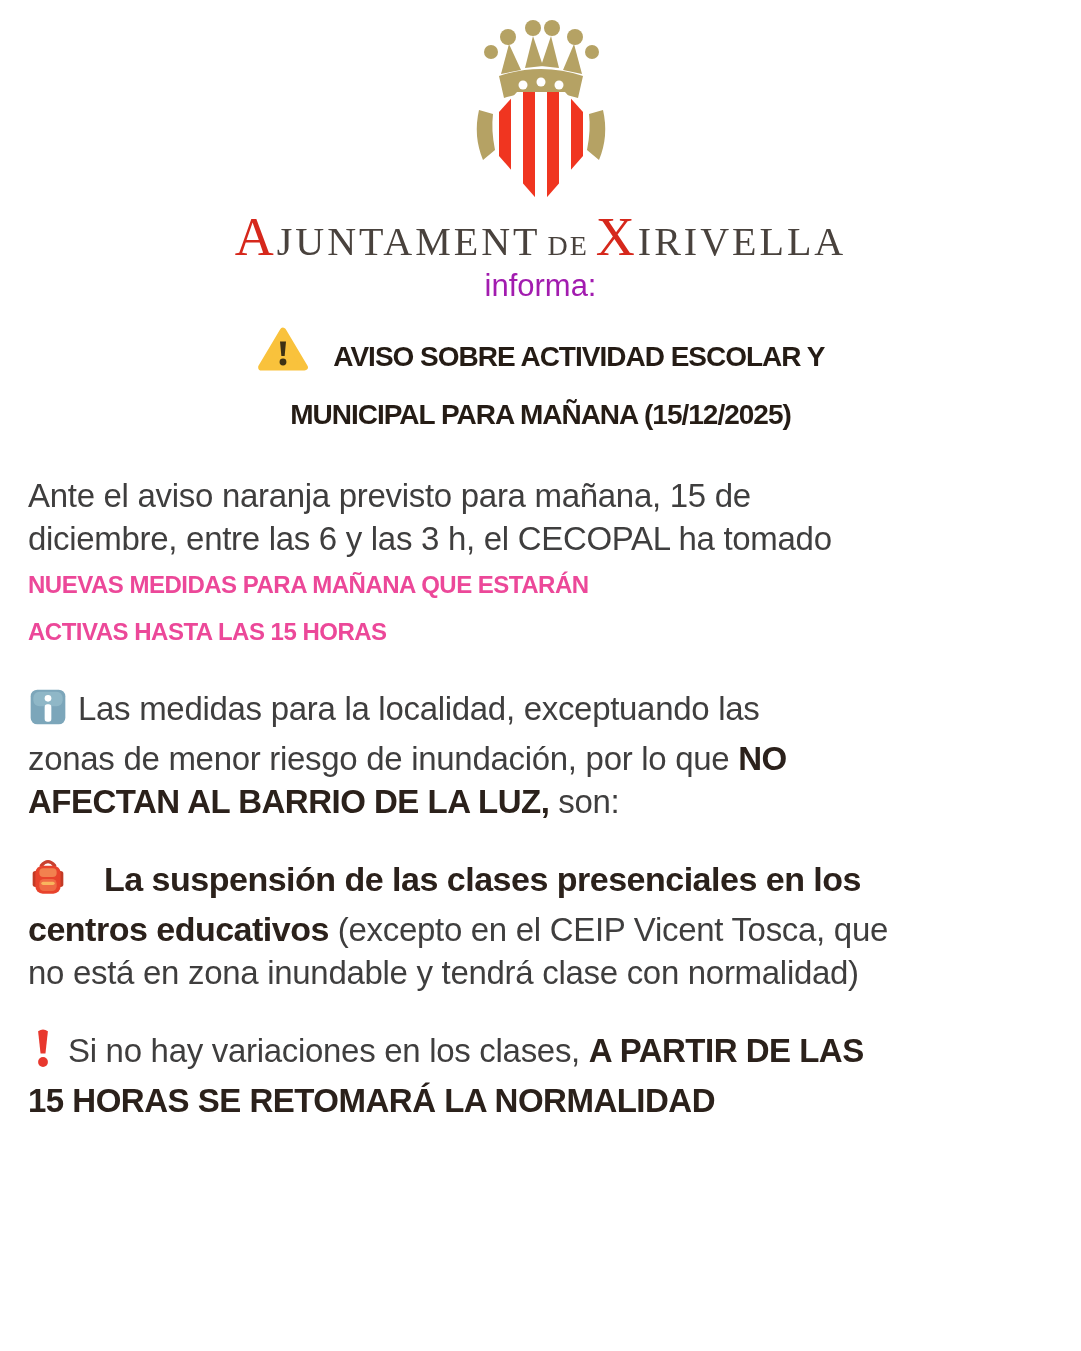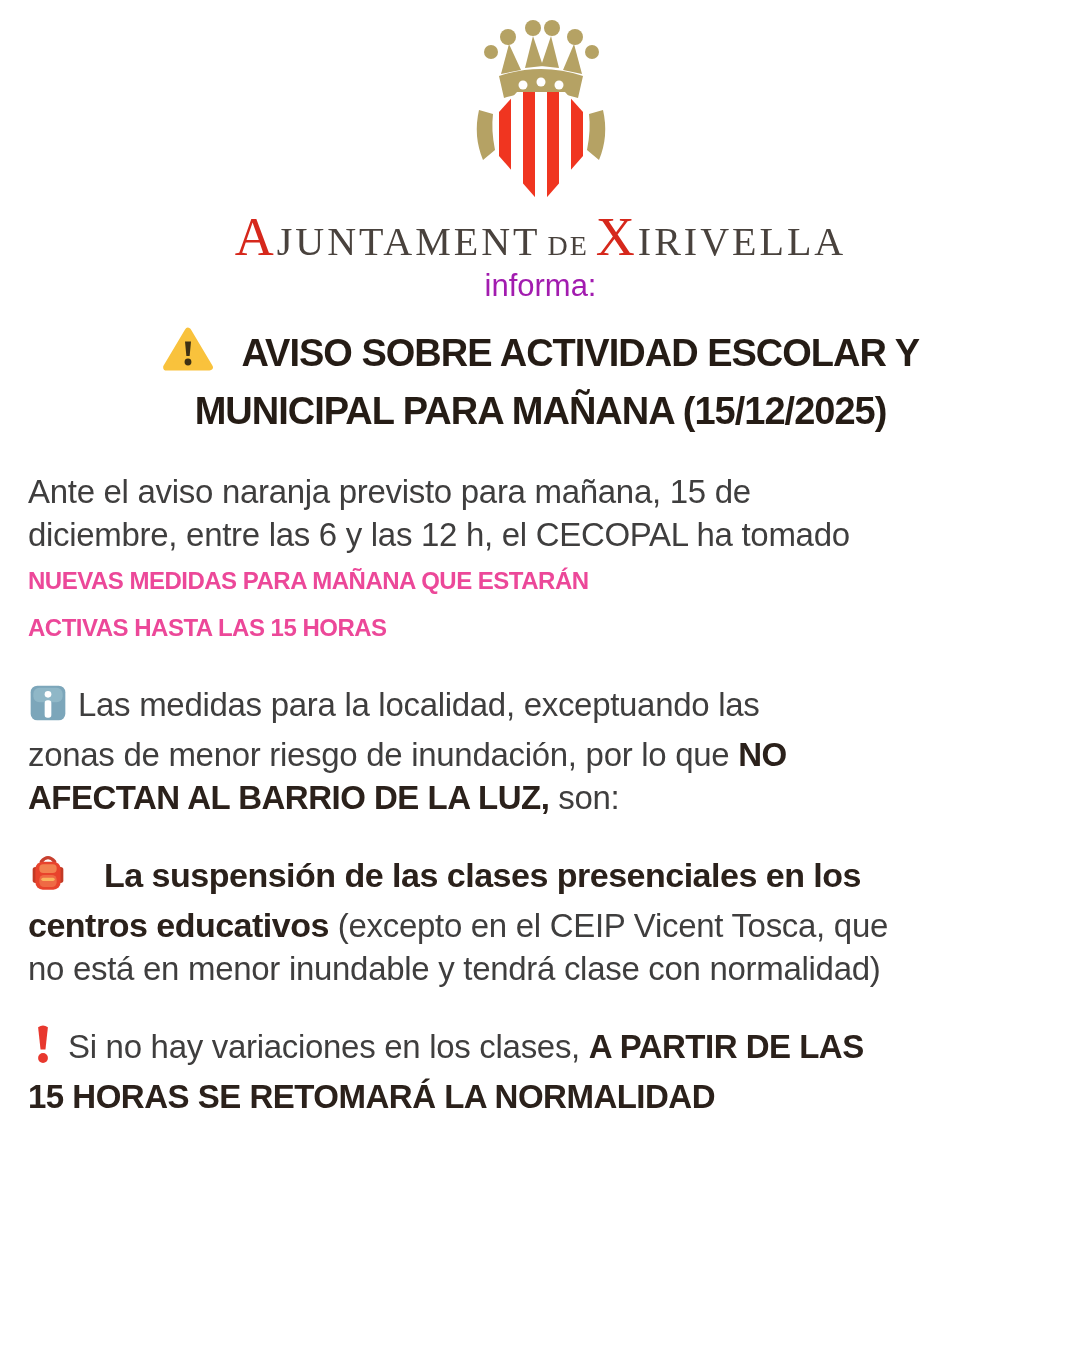--- a/index.html
+++ b/index.html
@@ -19,21 +19,21 @@
     letter-spacing:3px;line-height:1;
   }
   .logo-initial{font-size:54px;color:#d6281c;}
   .logo-caps{font-size:40px;}
   .logo-de{font-size:28px;letter-spacing:2px;}
   .informa{text-align:center;font-size:31px;color:#a21caf;margin-top:4px;}
 
   
   .headline{
     text-align:center;margin-top:22px;
-    font-weight:bold;font-size:38px;line-height:50px;
+    font-weight:bold;font-size:28px;line-height:50px;
     color:#251c15;letter-spacing:-1px;
   }
   .headline .icon{vertical-align:-8px;margin-right:18px;}
 
   
   .content{padding:0 28px 0 28px;}
   .para{font-size:33px;line-height:43px;color:#3f3e3e;letter-spacing:-0.3px;}
   .intro{margin-top:34px;}
   .red-strong{
     color:#ec4899;font-weight:bold;font-size:24px;line-height:44px;
@@ -106,21 +106,21 @@
         <path d="M26.5 18 h7 l-1.6 17 h-3.8 Z" fill="#3e3114"></path>
         <circle cx="30" cy="42" r="4" fill="#3e3114"></circle>
       </svg>
     </span><span class="preline">AVISO SOBRE ACTIVIDAD ESCOLAR Y
 MUNICIPAL PARA MAÑANA (15/12/2025)</span>
   </div>
 
   <div class="content">
 
     <p class="para intro"><span class="preline">Ante el aviso naranja previsto para mañana, 15 de
-diciembre, entre las 6 y las 12 h, el CECOPAL ha tomado
+diciembre, entre las 6 y las 3 h, el CECOPAL ha tomado
 </span><span class="red-strong preline">NUEVAS MEDIDAS PARA MAÑANA QUE ESTARÁN
 ACTIVAS HASTA LAS 15 HORAS</span></p>
 
     <p class="para measures-intro"><span class="ico"><svg width="40" height="40" viewBox="0 0 60 60">
             <rect x="4" y="4" width="52" height="52" rx="10" fill="#7ca6ba"></rect>
             <rect x="8" y="7" width="44" height="22" rx="9" fill="#96bccb" opacity="0.75"></rect>
             <circle cx="30" cy="17" r="5" fill="#ffffff"></circle>
             <rect x="25" y="26" width="10" height="26" rx="4" fill="#ffffff"></rect>
           </svg></span><span class="preline">Las medidas para la localidad, exceptuando las
 zonas de menor riesgo de inundación, por lo que </span><span class="b preline">NO
@@ -131,21 +131,21 @@
       <p class="para measure"><span class="ico"><svg width="40" height="42" viewBox="0 0 60 62">
               <path d="M20 14 Q30 2 40 14" stroke="#c8402f" stroke-width="5" fill="none" stroke-linecap="round"></path>
               <rect x="7" y="22" width="8" height="24" rx="4" fill="#c23a25"></rect>
               <rect x="45" y="22" width="8" height="24" rx="4" fill="#c23a25"></rect>
               <rect x="11" y="14" width="38" height="42" rx="11" fill="#e8432c"></rect>
               <rect x="17" y="18" width="26" height="13" rx="6" fill="#f2814f"></rect>
               <rect x="17" y="34" width="26" height="18" rx="7" fill="#ef6a44"></rect>
               <rect x="20" y="38" width="20" height="5" rx="2.5" fill="#f9b55e"></rect>
             </svg></span><span class="b preline">La suspensión de las clases presenciales en los
 centros educativos</span><span class="preline"> (excepto en el CEIP Vicent Tosca, que
-no está en menor inundable y tendrá clase con normalidad)</span></p>
+no está en zona inundable y tendrá clase con normalidad)</span></p>
 
 
 
     </div>
 
     <p class="para outro"><span class="ico"><svg width="30" height="42" viewBox="0 0 40 60">
             <path d="M13 6 Q20 1 27 6 L23.5 38 L16.5 38 Z" fill="#e8382e"></path>
             <circle cx="20" cy="50" r="7" fill="#e8382e"></circle>
           </svg></span><span class="preline">Si no hay variaciones en los clases, </span><span class="b preline">A PARTIR DE LAS
 15 HORAS SE RETOMARÁ LA NORMALIDAD</span></p>

